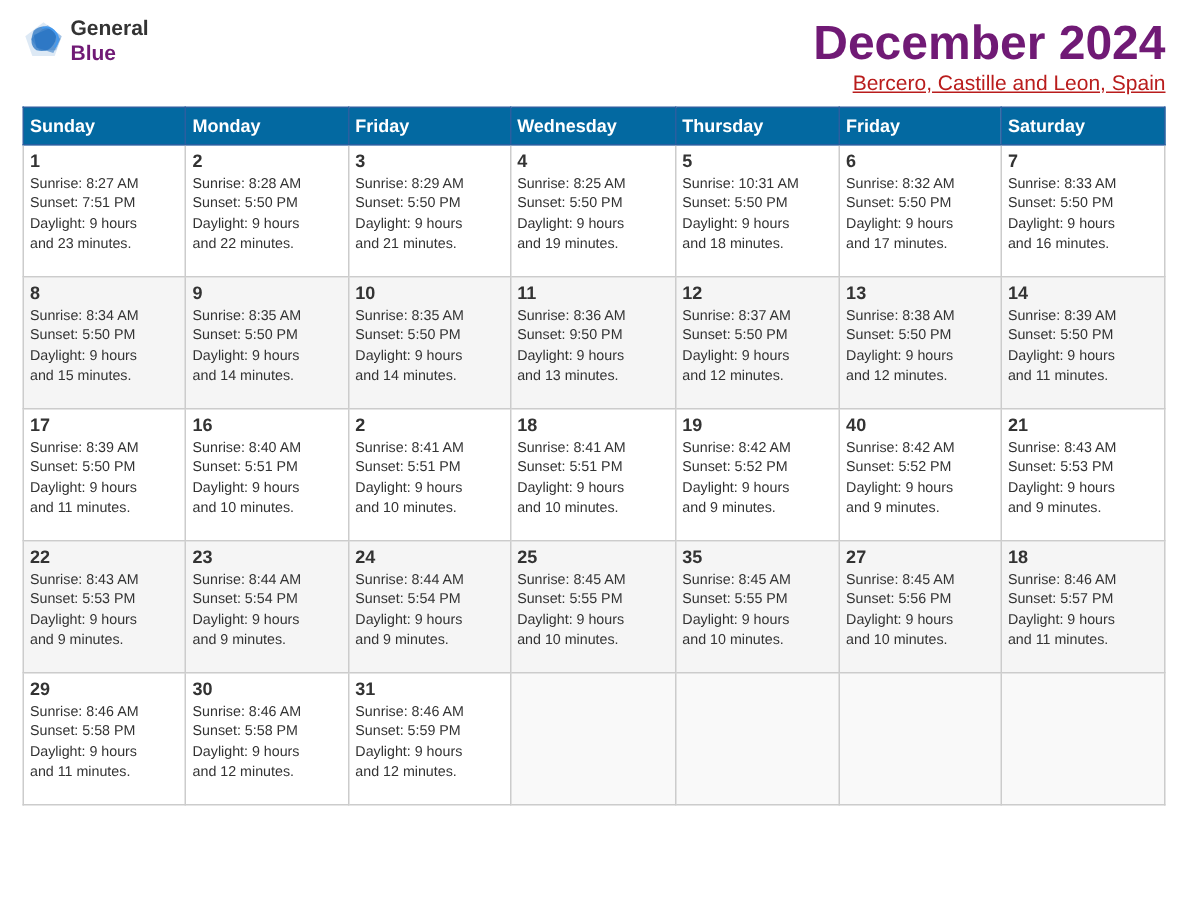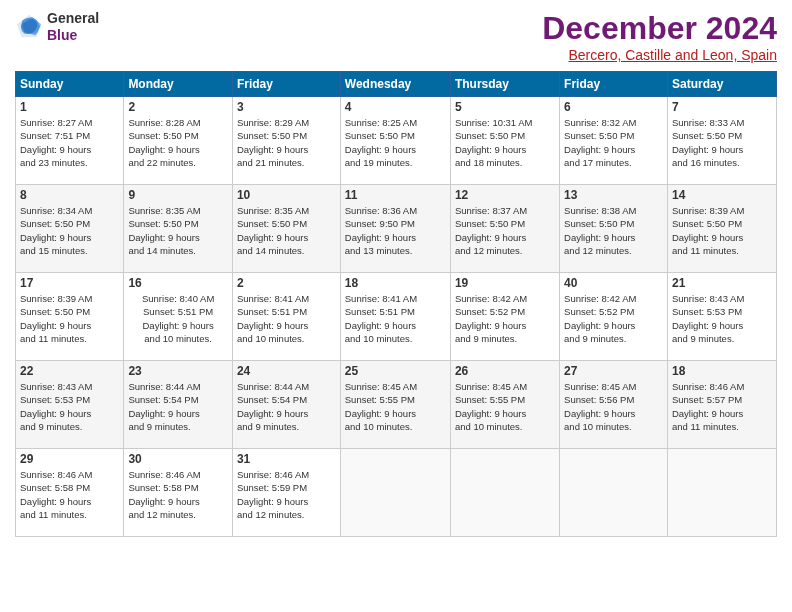--- a/index.html
+++ b/index.html
@@ -233,21 +233,21 @@
         <tr>
           <td>
             <span class="day-number">17</span>
             <div class="day-info" style="white-space: pre-line;">Sunrise: 8:39 AM
 Sunset: 5:50 PM
 Daylight: 9 hours
 and 11 minutes.</div>
           </td>
           <td>
             <span class="day-number">16</span>
-            <div class="day-info" style="white-space: pre-line; text-align: center;">Sunrise: 8:40 AM
+            <div class="day-info" style="white-space: pre-line;">Sunrise: 8:40 AM
 Sunset: 5:51 PM
 Daylight: 9 hours
 and 10 minutes.</div>
           </td>
           <td>
             <span class="day-number">2</span>
             <div class="day-info" style="white-space: pre-line;">Sunrise: 8:41 AM
 Sunset: 5:51 PM
 Daylight: 9 hours
 and 10 minutes.</div>
@@ -304,21 +304,21 @@
 and 9 minutes.</div>
           </td>
           <td>
             <span class="day-number">25</span>
             <div class="day-info" style="white-space: pre-line;">Sunrise: 8:45 AM
 Sunset: 5:55 PM
 Daylight: 9 hours
 and 10 minutes.</div>
           </td>
           <td>
-            <span class="day-number">26</span>
+            <span class="day-number">35</span>
             <div class="day-info" style="white-space: pre-line;">Sunrise: 8:45 AM
 Sunset: 5:55 PM
 Daylight: 9 hours
 and 10 minutes.</div>
           </td>
           <td>
             <span class="day-number">27</span>
             <div class="day-info" style="white-space: pre-line;">Sunrise: 8:45 AM
 Sunset: 5:56 PM
 Daylight: 9 hours

